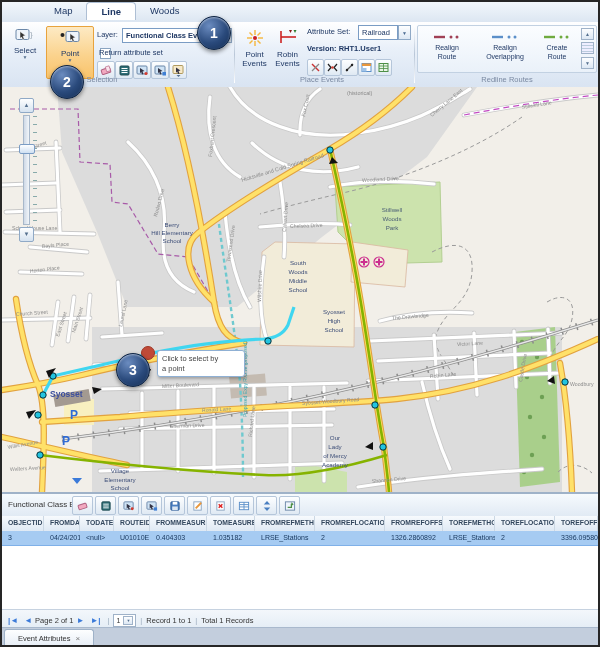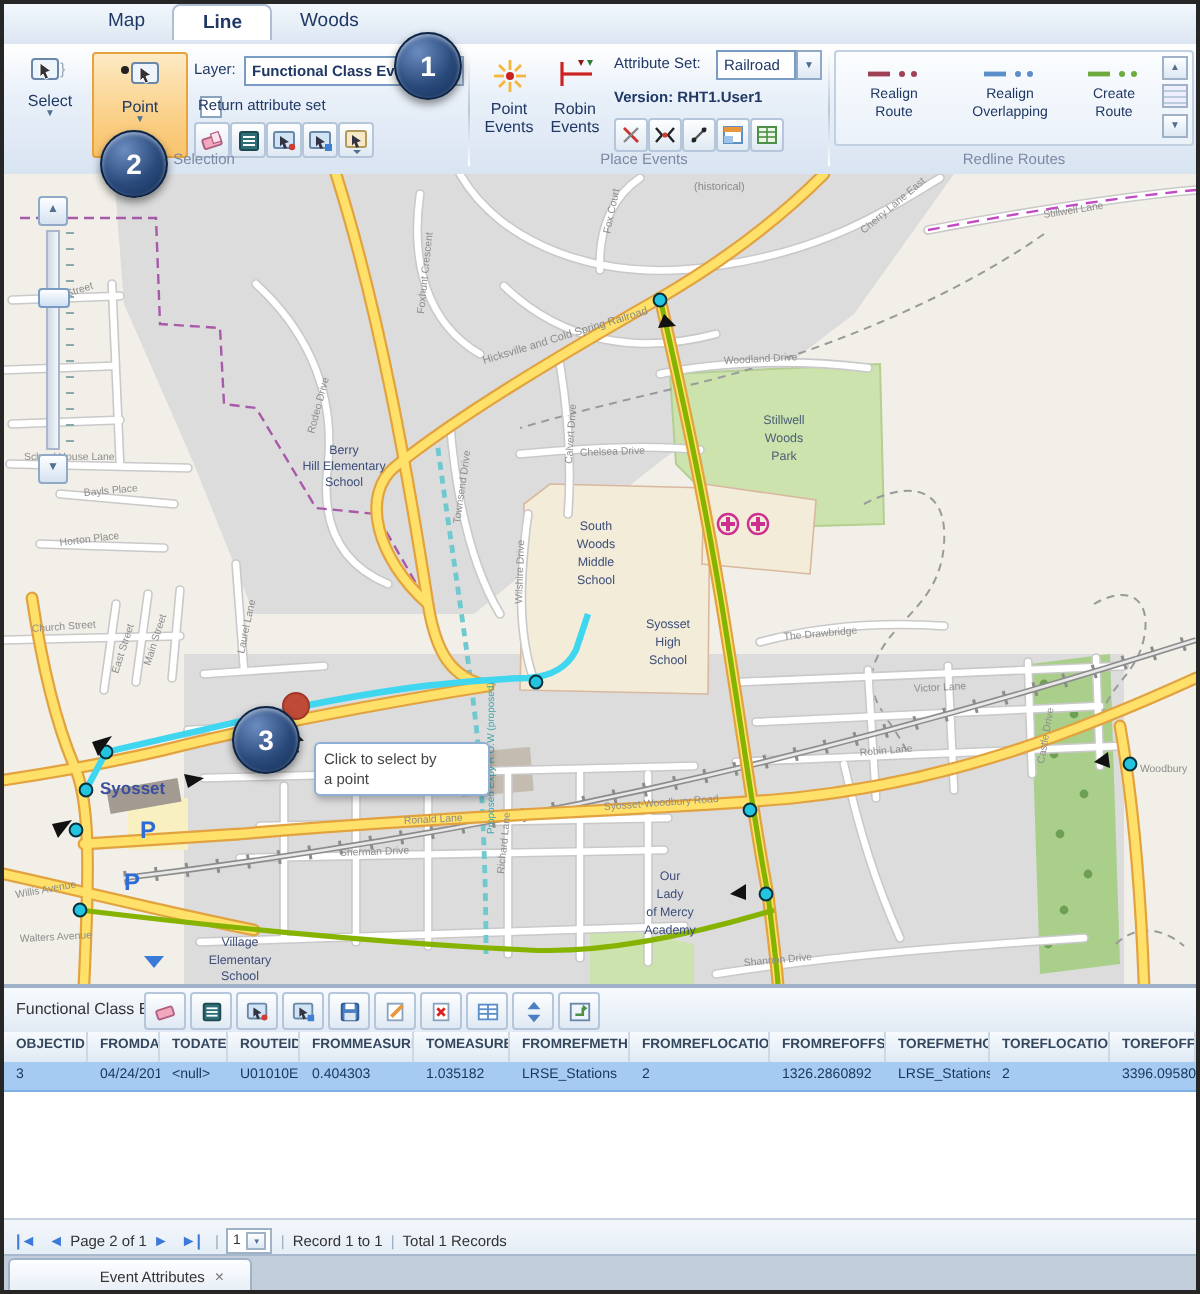--- a/index.html
+++ b/index.html
@@ -89,21 +89,21 @@
     border-top:1px solid #c6d2e0;display:flex;align-items:center;font-size:7.5px;color:#333;}
   .pgbtn{color:#3b7ad9;font-size:8px;font-weight:bold;margin:0 3px;cursor:pointer;}
   .pgsep{color:#9ab;margin:0 4px;}
   .pgsel{border:1px solid #9fb2c8;background:#fff;padding:0 2px;font-size:7px;display:flex;align-items:center;height:11px;}
   .pgsel .car{font-size:4px;color:#55708f;margin-left:3px;background:linear-gradient(#fdfeff,#dde8f4);
     border:1px solid #9fb2c8;padding:1px 2px;}
   
   .tabbar{position:absolute;bottom:0;left:0;right:0;height:17px;background:#c3cedd;border-top:1px solid #a9b9cd;}
   .btab{position:absolute;left:2px;top:1px;width:88px;height:16px;background:linear-gradient(#fdfeff,#e7eef6);
     border:1px solid #9fb2c8;border-bottom:none;border-radius:3px 3px 0 0;font-size:7.5px;color:#333;
-    display:flex;align-items:center;justify-content:center;gap:5px;padding-left:32px;}
+    display:flex;align-items:center;justify-content:center;gap:5px;}
   .btab .x{color:#777;font-size:8px;}
 </style>
 </head>
 <body>
 
 <div class="window">
 
   <div class="tabrow">
     <div class="tab first">Map</div>
     <div class="tab active">Line</div>
@@ -493,21 +493,21 @@
     <div class="slider" style="left:17px;top:11px;">
       <div class="btn">▲</div>
       <div class="track">
         <div class="ticks"></div>
         <div class="handle"></div>
       </div>
       <div class="btn">▼</div>
     </div>
 
     
-    <div class="tooltip" style="left:155px;top:263px;margin-top:21px;">
+    <div class="tooltip" style="left:155px;top:263px;">
       <span>Click to select by</span><br>
       <span>a point</span>
     </div>
   </div>
 
   <div class="panel">
     <div class="phead">
       <div class="ptitle">Functional Class Event</div>
       <div class="pbtn" style="left:70px;">
         <svg width="12" height="12" viewBox="0 0 13 13">

